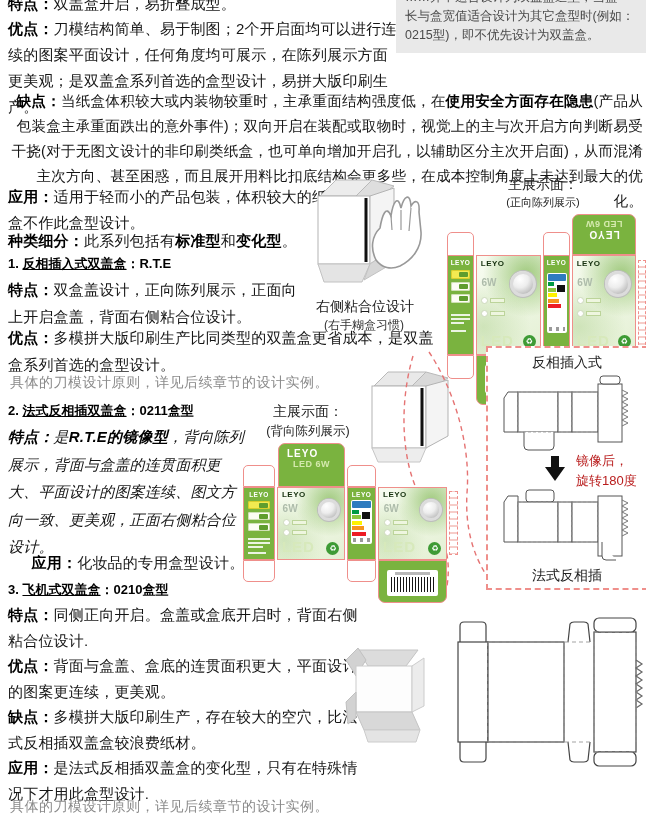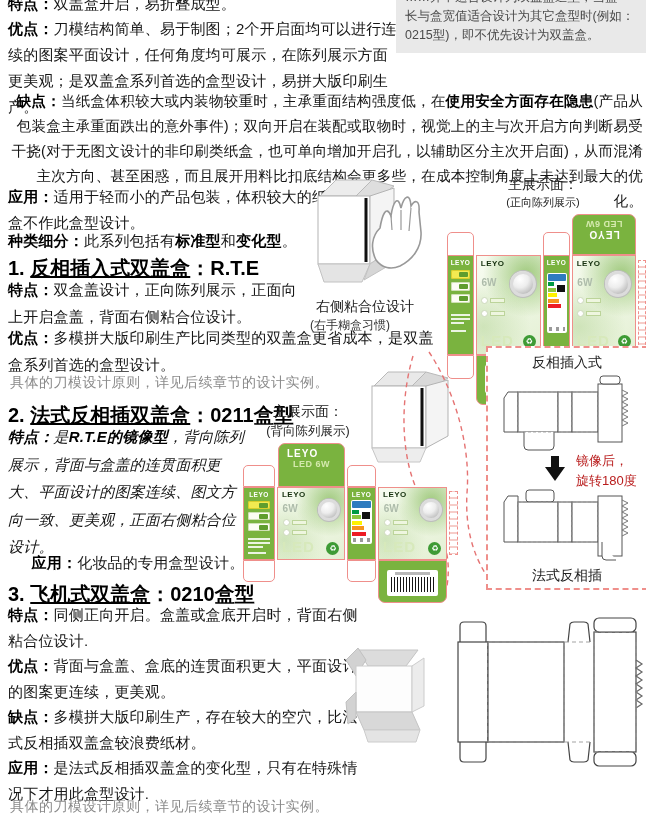--- a/index.html
+++ b/index.html
@@ -2,21 +2,21 @@
 <html><head>
 <meta charset="utf-8">
 <style>
   html,body{margin:0;padding:0;background:#fff;}
   .page{position:relative;width:646px;height:821px;overflow:hidden;background:#fff;
         font-family:"Liberation Sans","DejaVu Sans",sans-serif;color:#111;}
   .para{position:absolute;font-size:15px;line-height:25px;color:#151515;letter-spacing:0.2px;}
   .para .lbl{font-weight:bold;color:#000;}
   .para .b{font-weight:bold;color:#000;}
   .gray-note{position:absolute;font-size:14px;color:#8a8a8a;letter-spacing:0.5px;}
-  .hsec{position:absolute;font-size:20px;font-weight:bold;color:#000;}
+  .hsec{position:absolute;font-size:13px;font-weight:bold;color:#000;}
   .hsec .ul{text-decoration:underline;}
   .note-box{position:absolute;left:396px;top:-16px;width:246px;background:#e9e9e9;
             padding:4px 9px 8px 9px;font-size:12.5px;line-height:19px;color:#4a4a4a;}
   .figcap{position:absolute;text-align:center;color:#222;}
   
   .die{position:absolute;}
   .die *{box-sizing:border-box;}
   .photo{position:absolute;border:1px solid #ef8f8b;overflow:hidden;
      background:
        radial-gradient(circle at 78% 18%, rgba(96,165,42,.55), rgba(96,165,42,0) 46%),
@@ -150,21 +150,21 @@
     <polygon points="50,22 66,6 88,12 70,26" fill="#dedede" stroke="#b9b9b9" stroke-width="1"></polygon>
     <rect x="12" y="22" width="52" height="68" fill="#ffffff" stroke="#b3b3b3" stroke-width="1"></rect>
     <polygon points="64,22 88,14 88,74 64,90" fill="#f4f4f4" stroke="#b3b3b3" stroke-width="1"></polygon>
     <line x1="60" y1="24" x2="60" y2="88" stroke="#111" stroke-width="3"></line>
     <polygon points="12,90 64,90 56,108 18,108" fill="#e4e4e4" stroke="#c2c2c2" stroke-width="1"></polygon>
     <polygon points="64,90 88,74 82,92 58,106" fill="#d6d6d6" stroke="#c2c2c2" stroke-width="1"></polygon>
     <path d="M70,86 C64,74 66,62 74,54 C76,42 80,30 85,42 C87,28 92,20 95,34 C98,22 104,18 105,32 C109,25 114,26 113,38 L115,58 C116,74 106,86 94,92 C85,96 76,94 70,86 Z" fill="#ffffff" stroke="#999" stroke-width="1.6"></path>
     <path d="M85,42 L86,56 M95,36 L95,56 M105,34 L103,57" fill="none" stroke="#999" stroke-width="1.2"></path>
   </svg>
   <div class="figcap" style="left:295px;top:298px;width:140px;font-size:14px;">右侧粘合位设计</div>
-  <div class="figcap" style="left:280px;top:317px;width:140px;font-size:12px;color:#333;">(右手糊盒习惯)</div>
+  <div class="figcap" style="left:294px;top:317px;width:140px;font-size:12px;color:#333;">(右手糊盒习惯)</div>
 
   <div class="figcap" style="left:478px;top:176px;width:130px;font-size:14px;">主展示面：</div>
   <div class="figcap" style="left:478px;top:195px;width:130px;font-size:11px;">(正向陈列展示)</div>
 
   <div class="die" style="left:443px;top:214px;width:203px;height:192px;">
     <div class="flap-w" style="left:4px;top:18px;width:27px;height:24px;border-radius:5px 5px 0 0;"></div>
     <div class="flap-w" style="left:100px;top:18px;width:27px;height:24px;border-radius:5px 5px 0 0;"></div>
     <div class="topflap" style="left:129px;top:0;width:64px;height:41px;">
       <div class="tf-inner rot180">
         <div class="tf-brand">LEYO</div>

